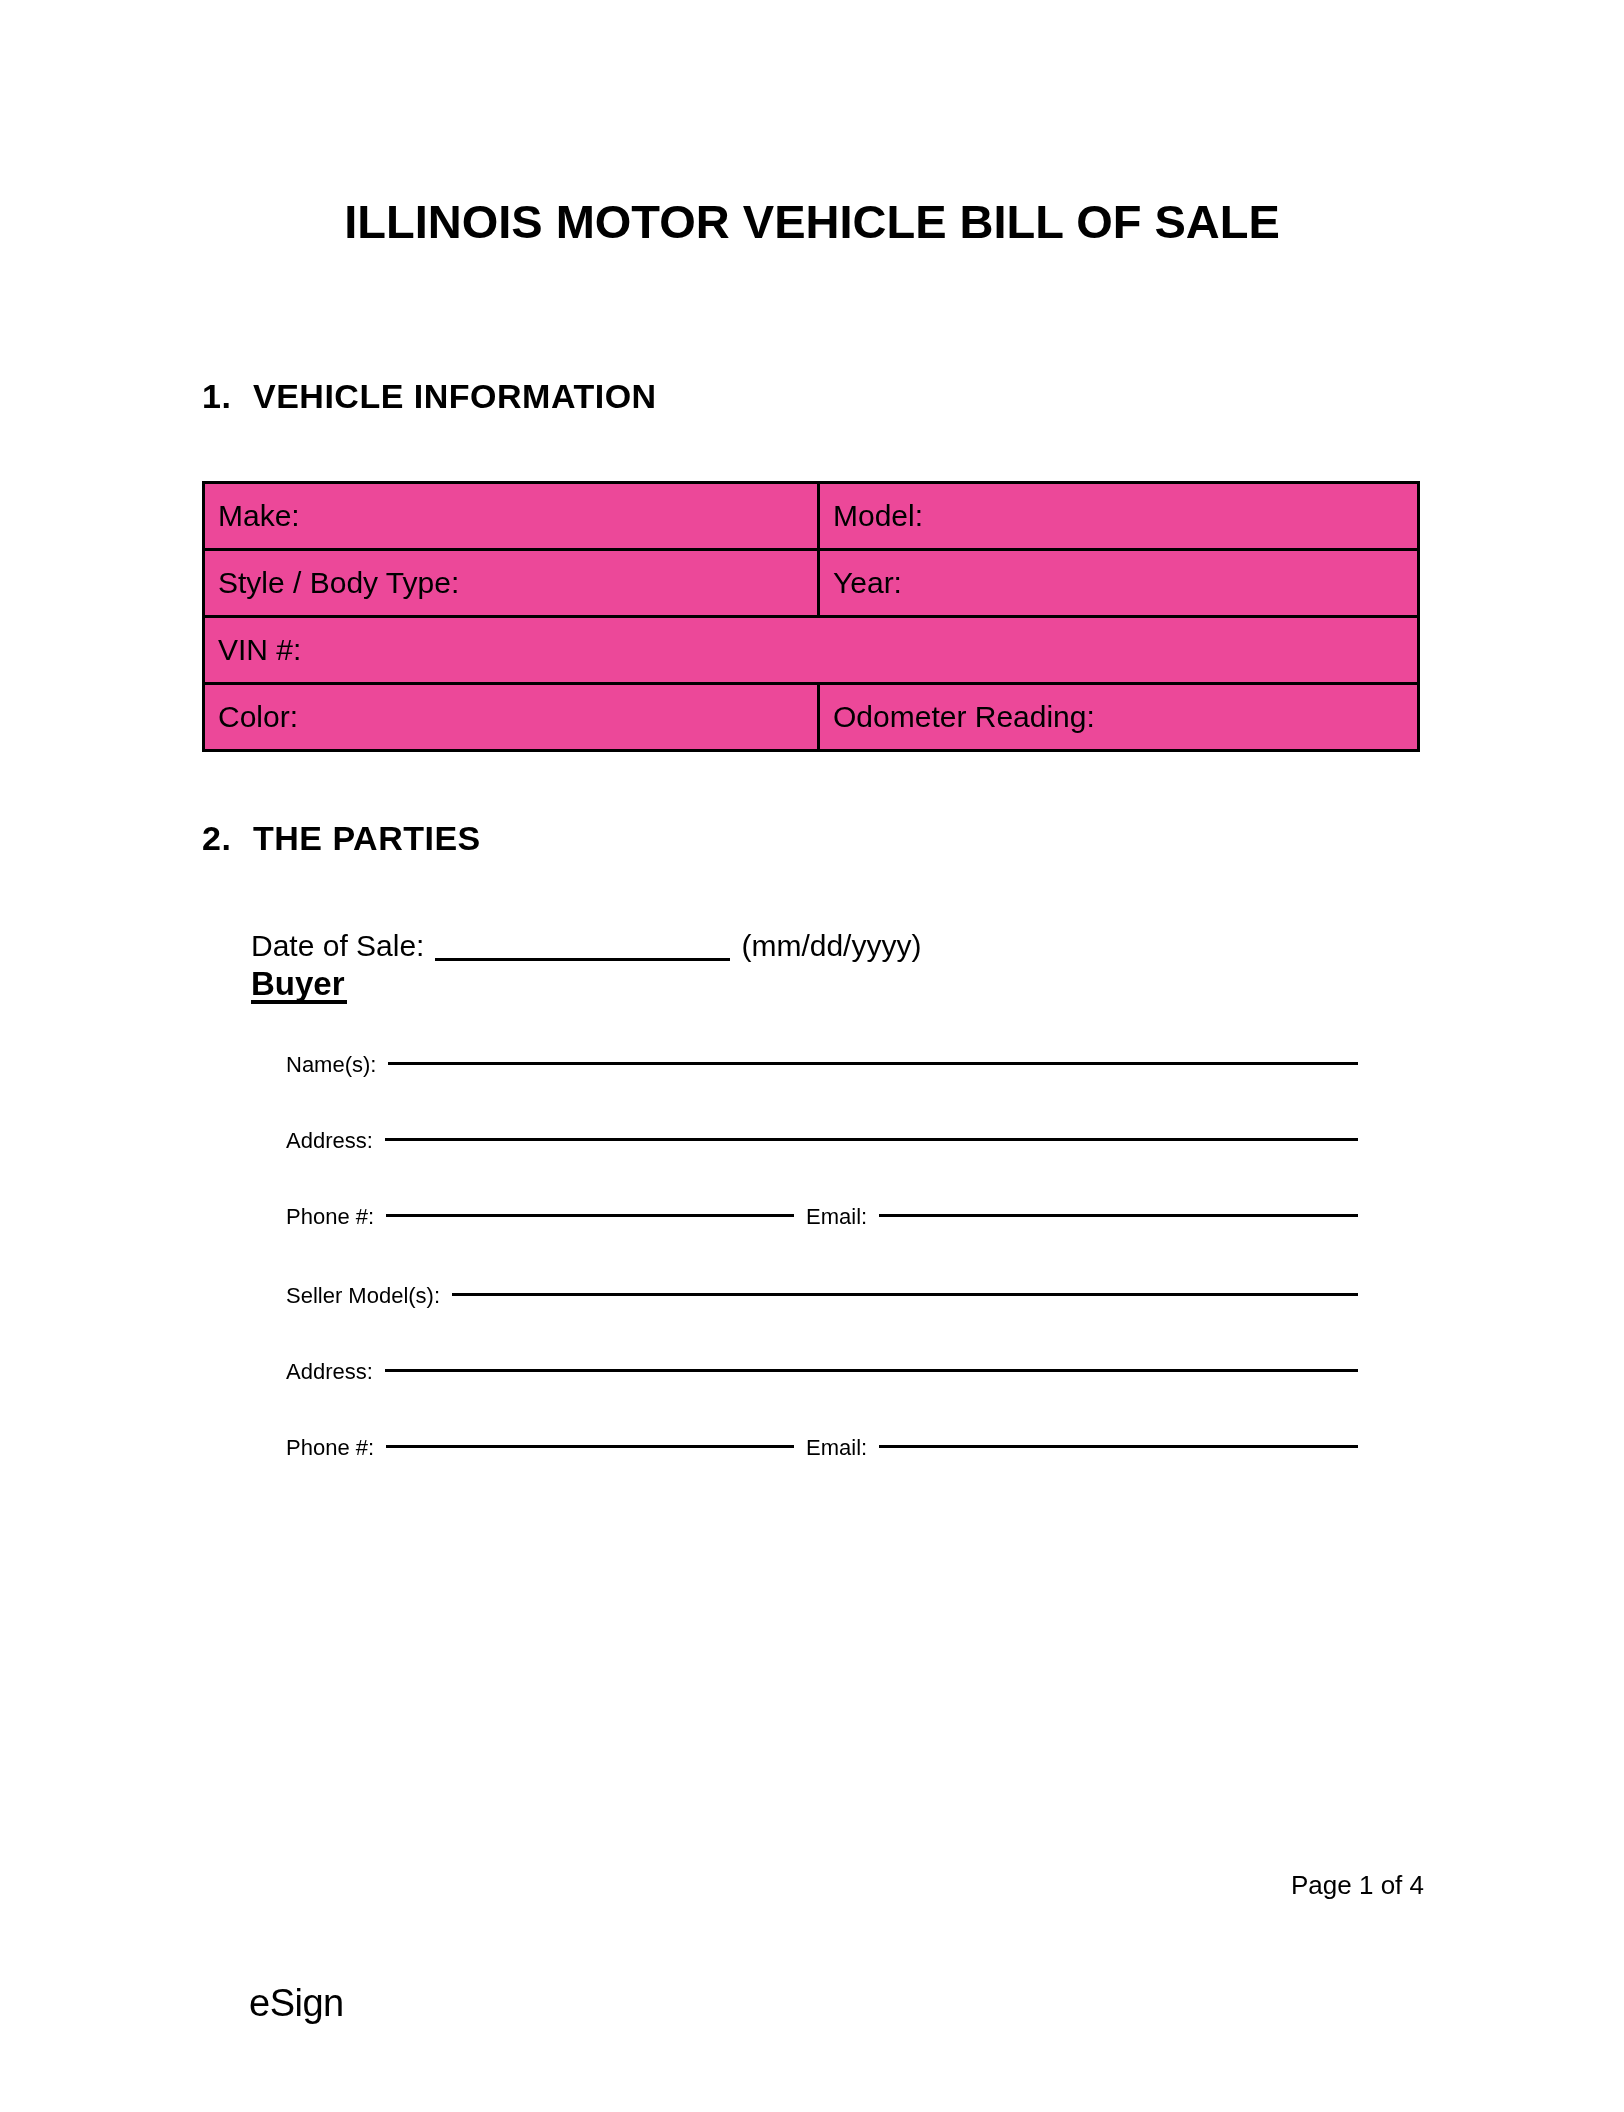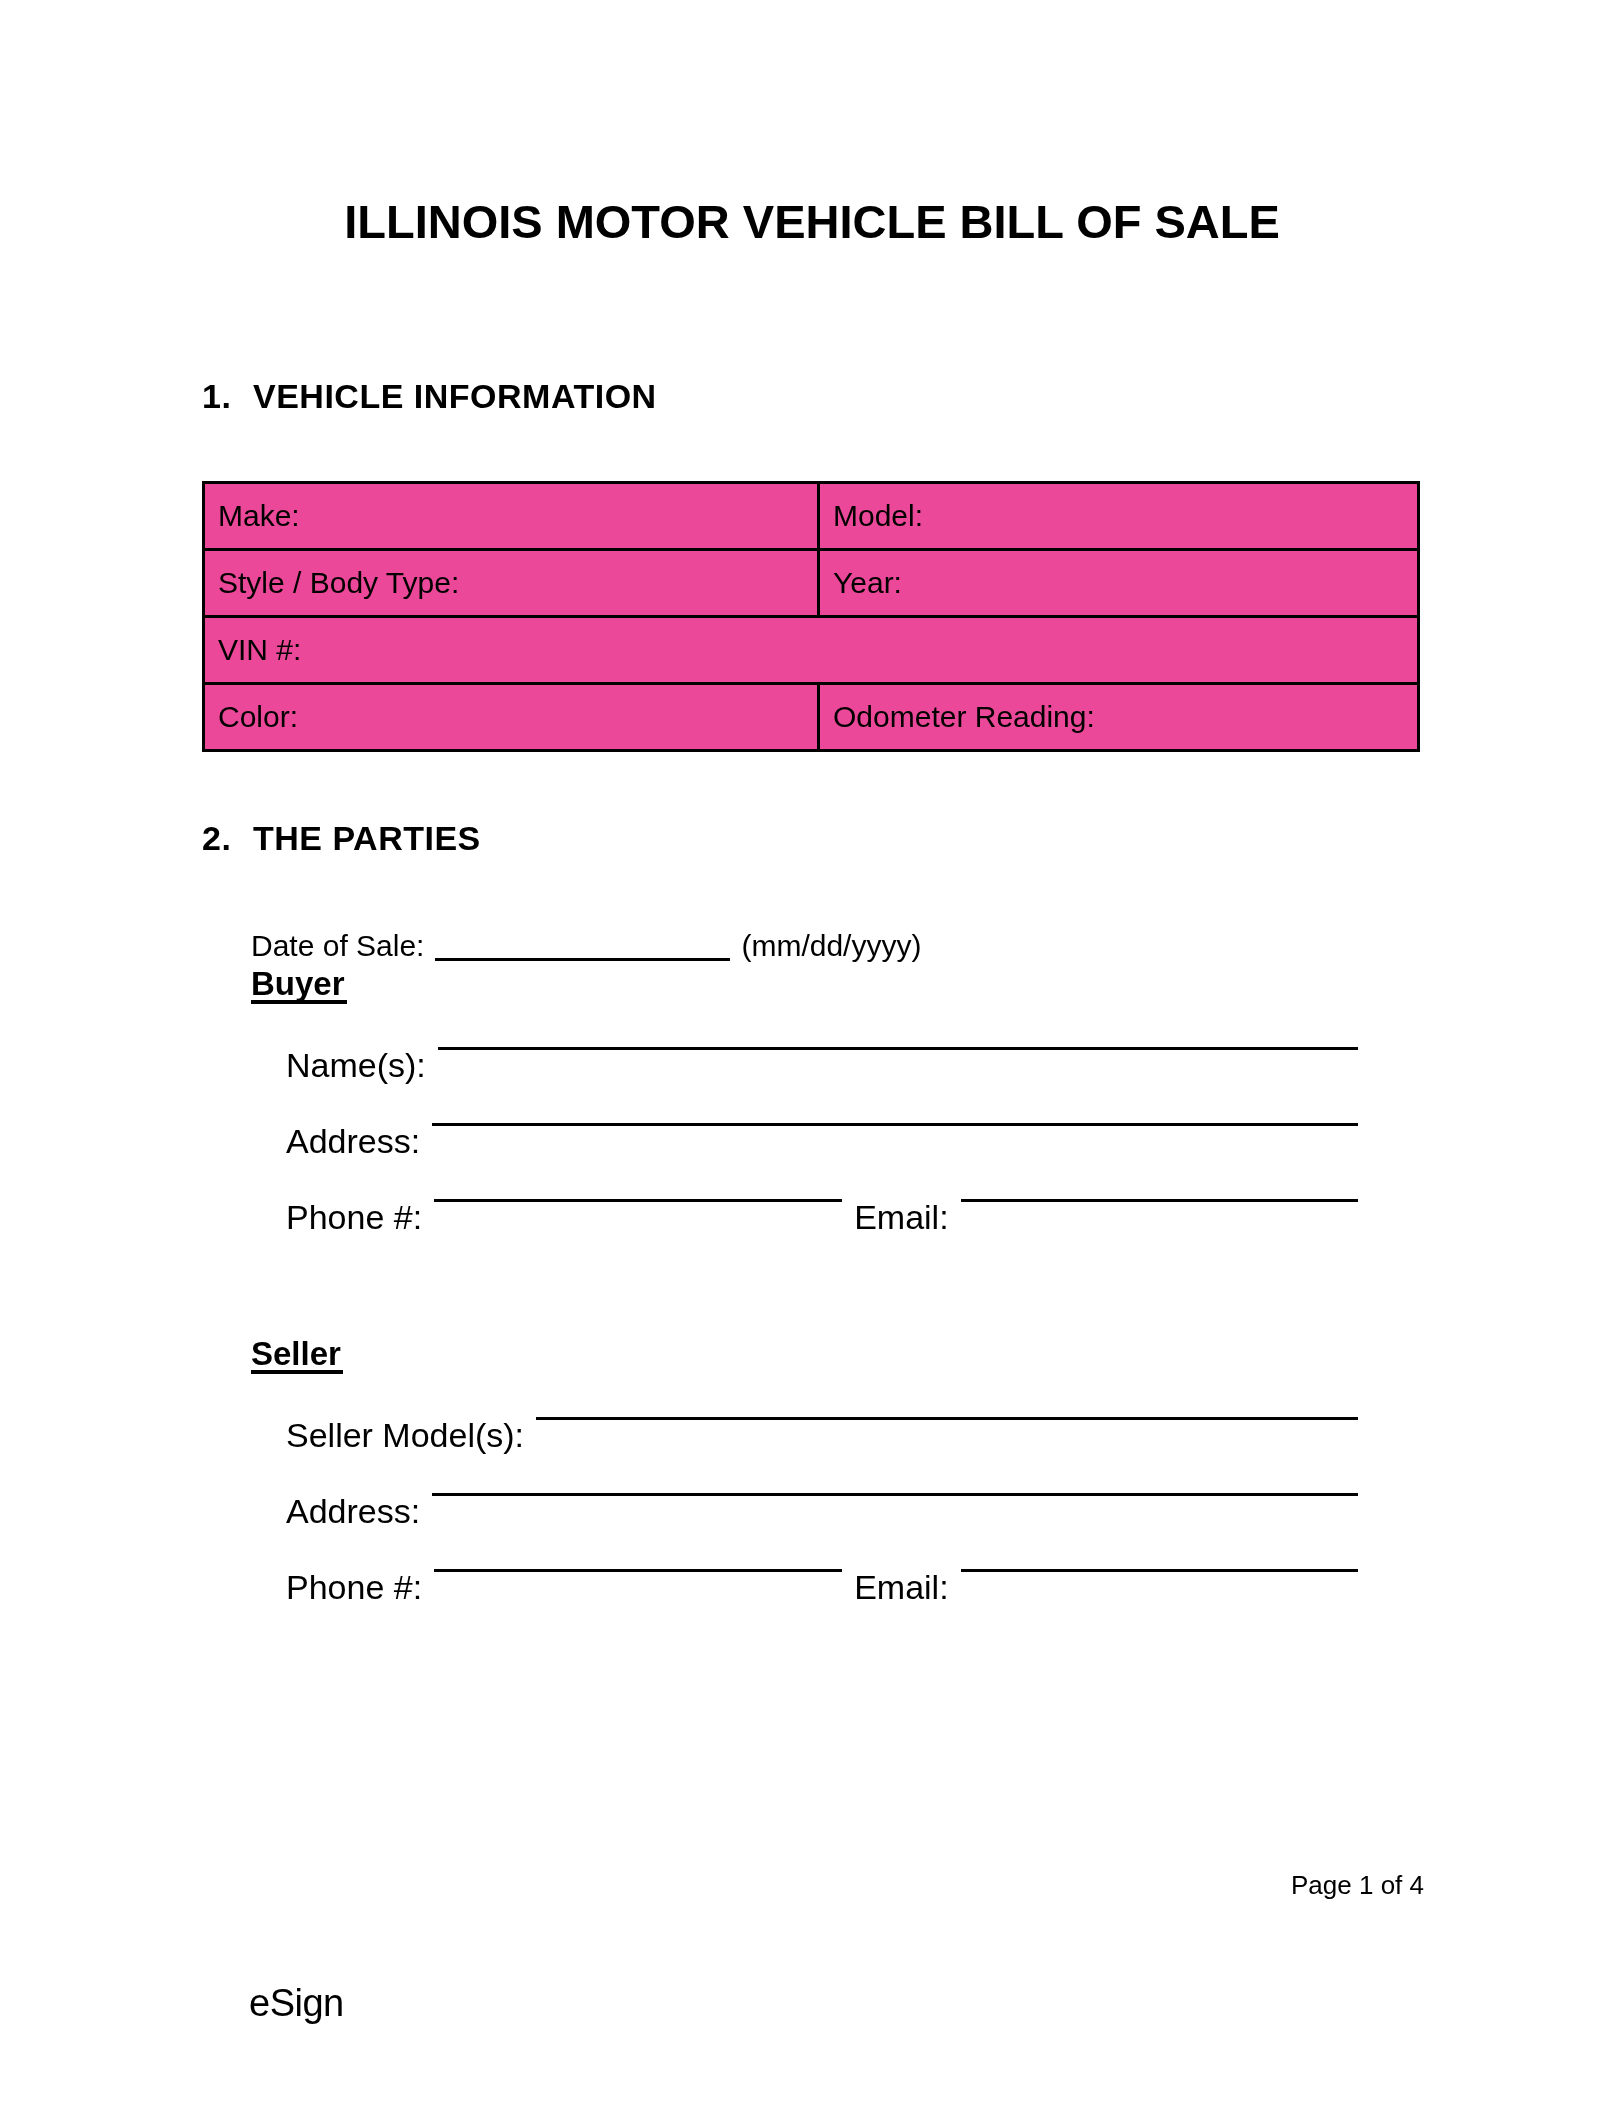--- a/index.html
+++ b/index.html
@@ -67,23 +67,23 @@
   .party-heading.buyer  { }
   .party-heading.seller { margin-top: 99px; }
   .party-underline {
     display: inline-block;
     line-height: 33px;
     border-bottom: 4px solid #000000;
     padding: 0 2px 0 0;
   }
   .field-row {
     display: flex;
-    align-items: flex-start;
+    align-items: center;
     margin: 40px 266px 0 286px;
-    font-size: 34px;
+    font-size: 22px;
     line-height: 36px;
   }
   .field-row.first { margin-top: 43px; }
   .lbl { white-space: nowrap; }
   .fill-line {
     display: block;
     height: 0;
     border-bottom: 3px solid #000000;
     margin-bottom: 3px;
     margin-left: 12px;
@@ -170,23 +170,20 @@
     <span class="lbl">Address:</span>
     <span class="fill-line grow"></span>
   </div>
   <div class="field-row">
     <span class="lbl">Phone #:</span>
     <span class="fill-line phone-line"></span>
     <span class="lbl email-lbl">Email:</span>
     <span class="fill-line grow"></span>
   </div>
 
-  <div class="party-heading seller">
-    <span class="party-underline">Seller</span>
-  </div>
 
   <div class="field-row first">
     <span class="lbl">Seller Model(s):</span>
     <span class="fill-line grow"></span>
   </div>
   <div class="field-row">
     <span class="lbl">Address:</span>
     <span class="fill-line grow"></span>
   </div>
   <div class="field-row">

